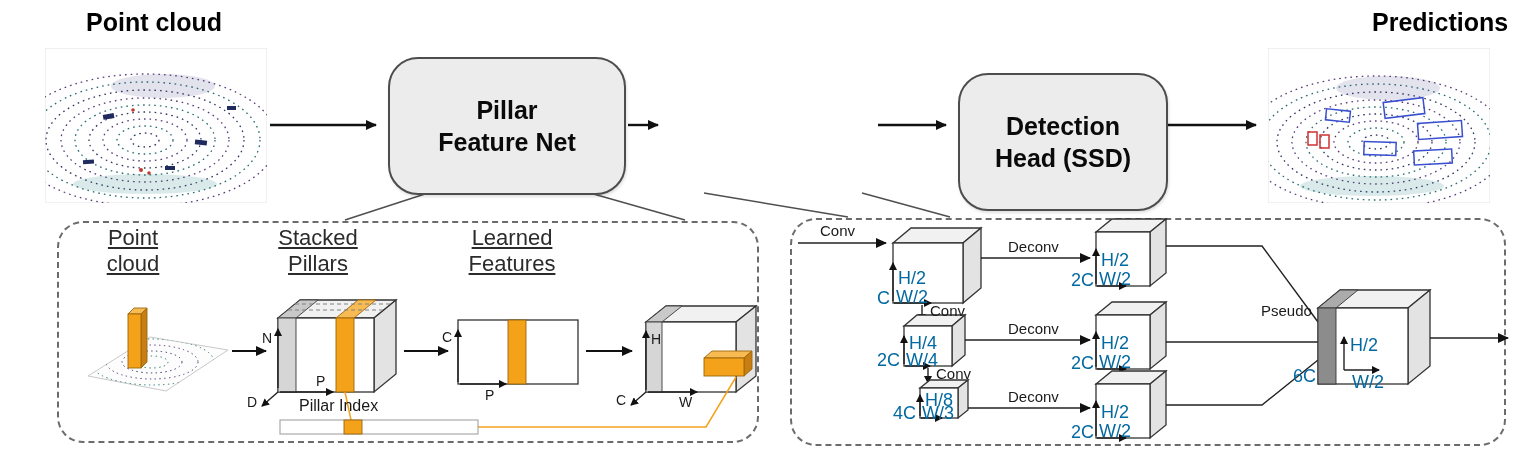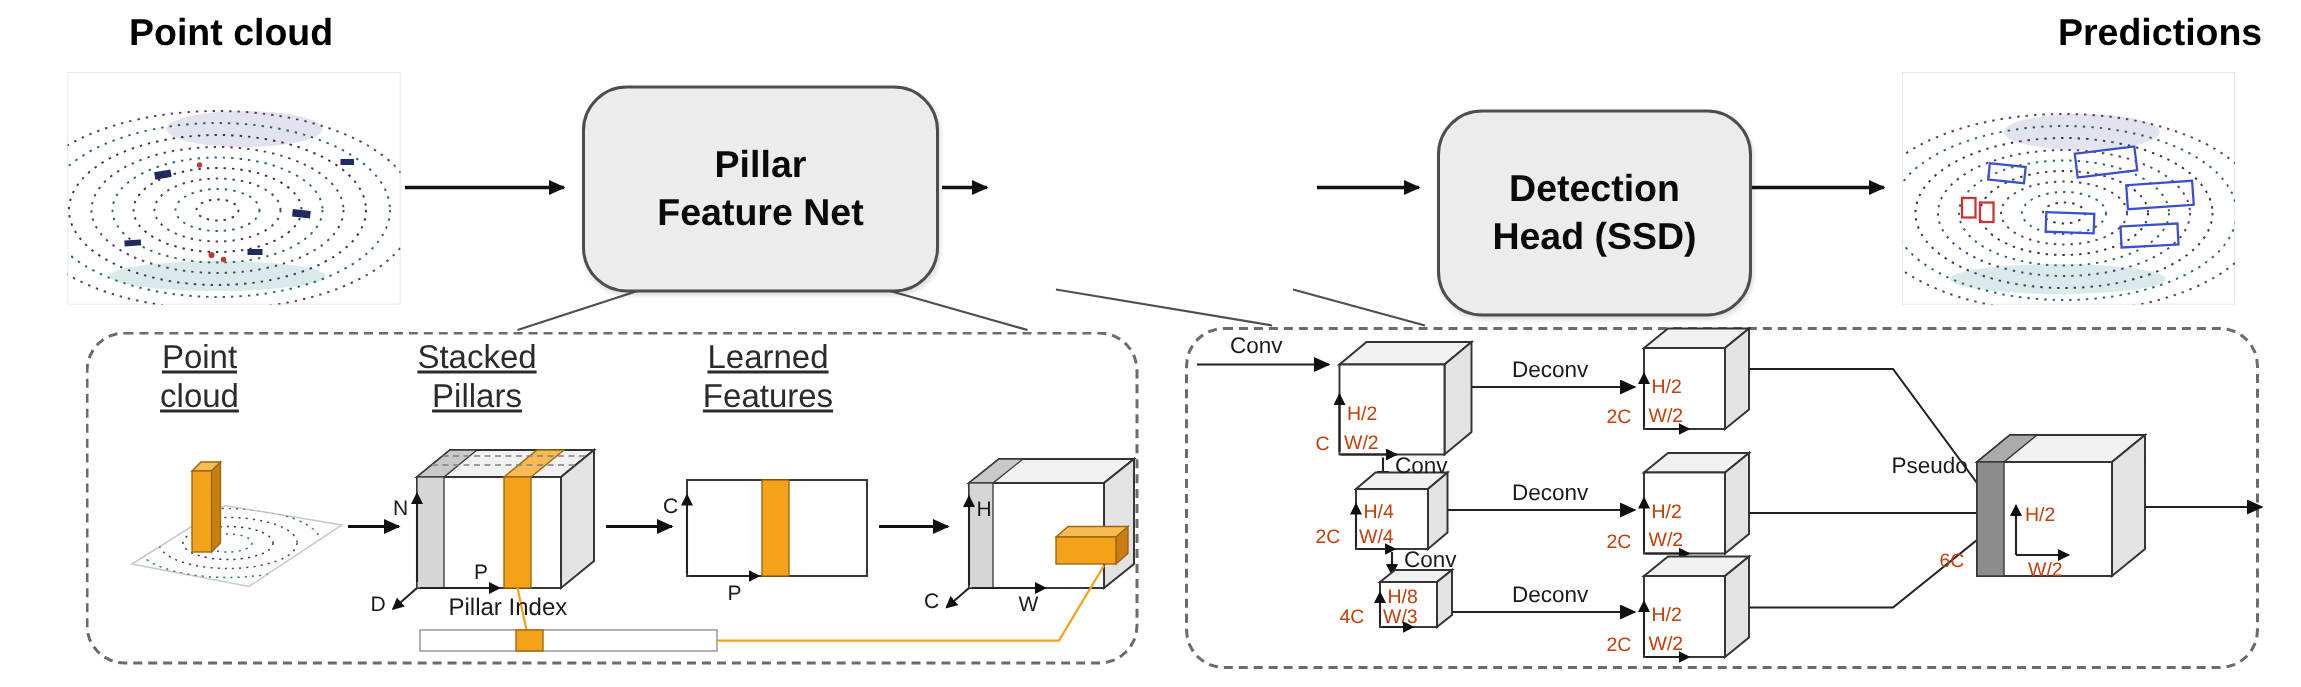--- a/index.html
+++ b/index.html
@@ -8,21 +8,21 @@
   .layer{position:absolute;left:0;top:0;}
   .panel{position:absolute;border:2.5px dashed #6b6b6b;border-radius:26px;background:transparent;}
   .stage{position:absolute;background:var(--box_fill,#ececec);border:2.5px solid var(--box_border,#4d4d4d);
          border-radius:30px;display:flex;align-items:center;justify-content:center;text-align:center;
          font-size:25px;font-weight:700;line-height:1.28;color:#0a0a0a;box-shadow:1px 2px 3px rgba(0,0,0,.12);}
   .label{position:absolute;color:#111;}
   .title{font-size:25px;font-weight:700;color:#000;}
   .sub{font-size:22px;color:#2b2b2b;text-align:center;line-height:1.18;width:124px;text-decoration:underline;}
   .ax{font-size:14px;color:#1a1a1a;}
   .m{font-size:15px;color:#1a1a1a;}
-  .s{font-size:13px;color:#c2410c;}
+  .s{font-size:18px;color:#0369a1;}
   .pre{white-space:pre-line;}
   
   .ring{fill:none;stroke-dasharray:1.6 4;stroke-width:1.3;}
   .ring2{fill:none;stroke-dasharray:1.4 3.4;stroke-width:1;}
   .f-front{fill:#fff;stroke:#333;stroke-width:1.3;}
   .f-top{fill:#f1f1f1;stroke:#333;stroke-width:1.3;}
   .f-side{fill:#e3e3e3;stroke:#333;stroke-width:1.3;}
   .g-front{fill:var(--gray_face,#d6d6d6);stroke:#3a3a3a;stroke-width:.9;}
   .g-top{fill:#c9c9c9;stroke:#3a3a3a;stroke-width:.9;}
   .o-front{fill:var(--orange,#F5A21B);stroke:#9c660c;stroke-width:.9;}

